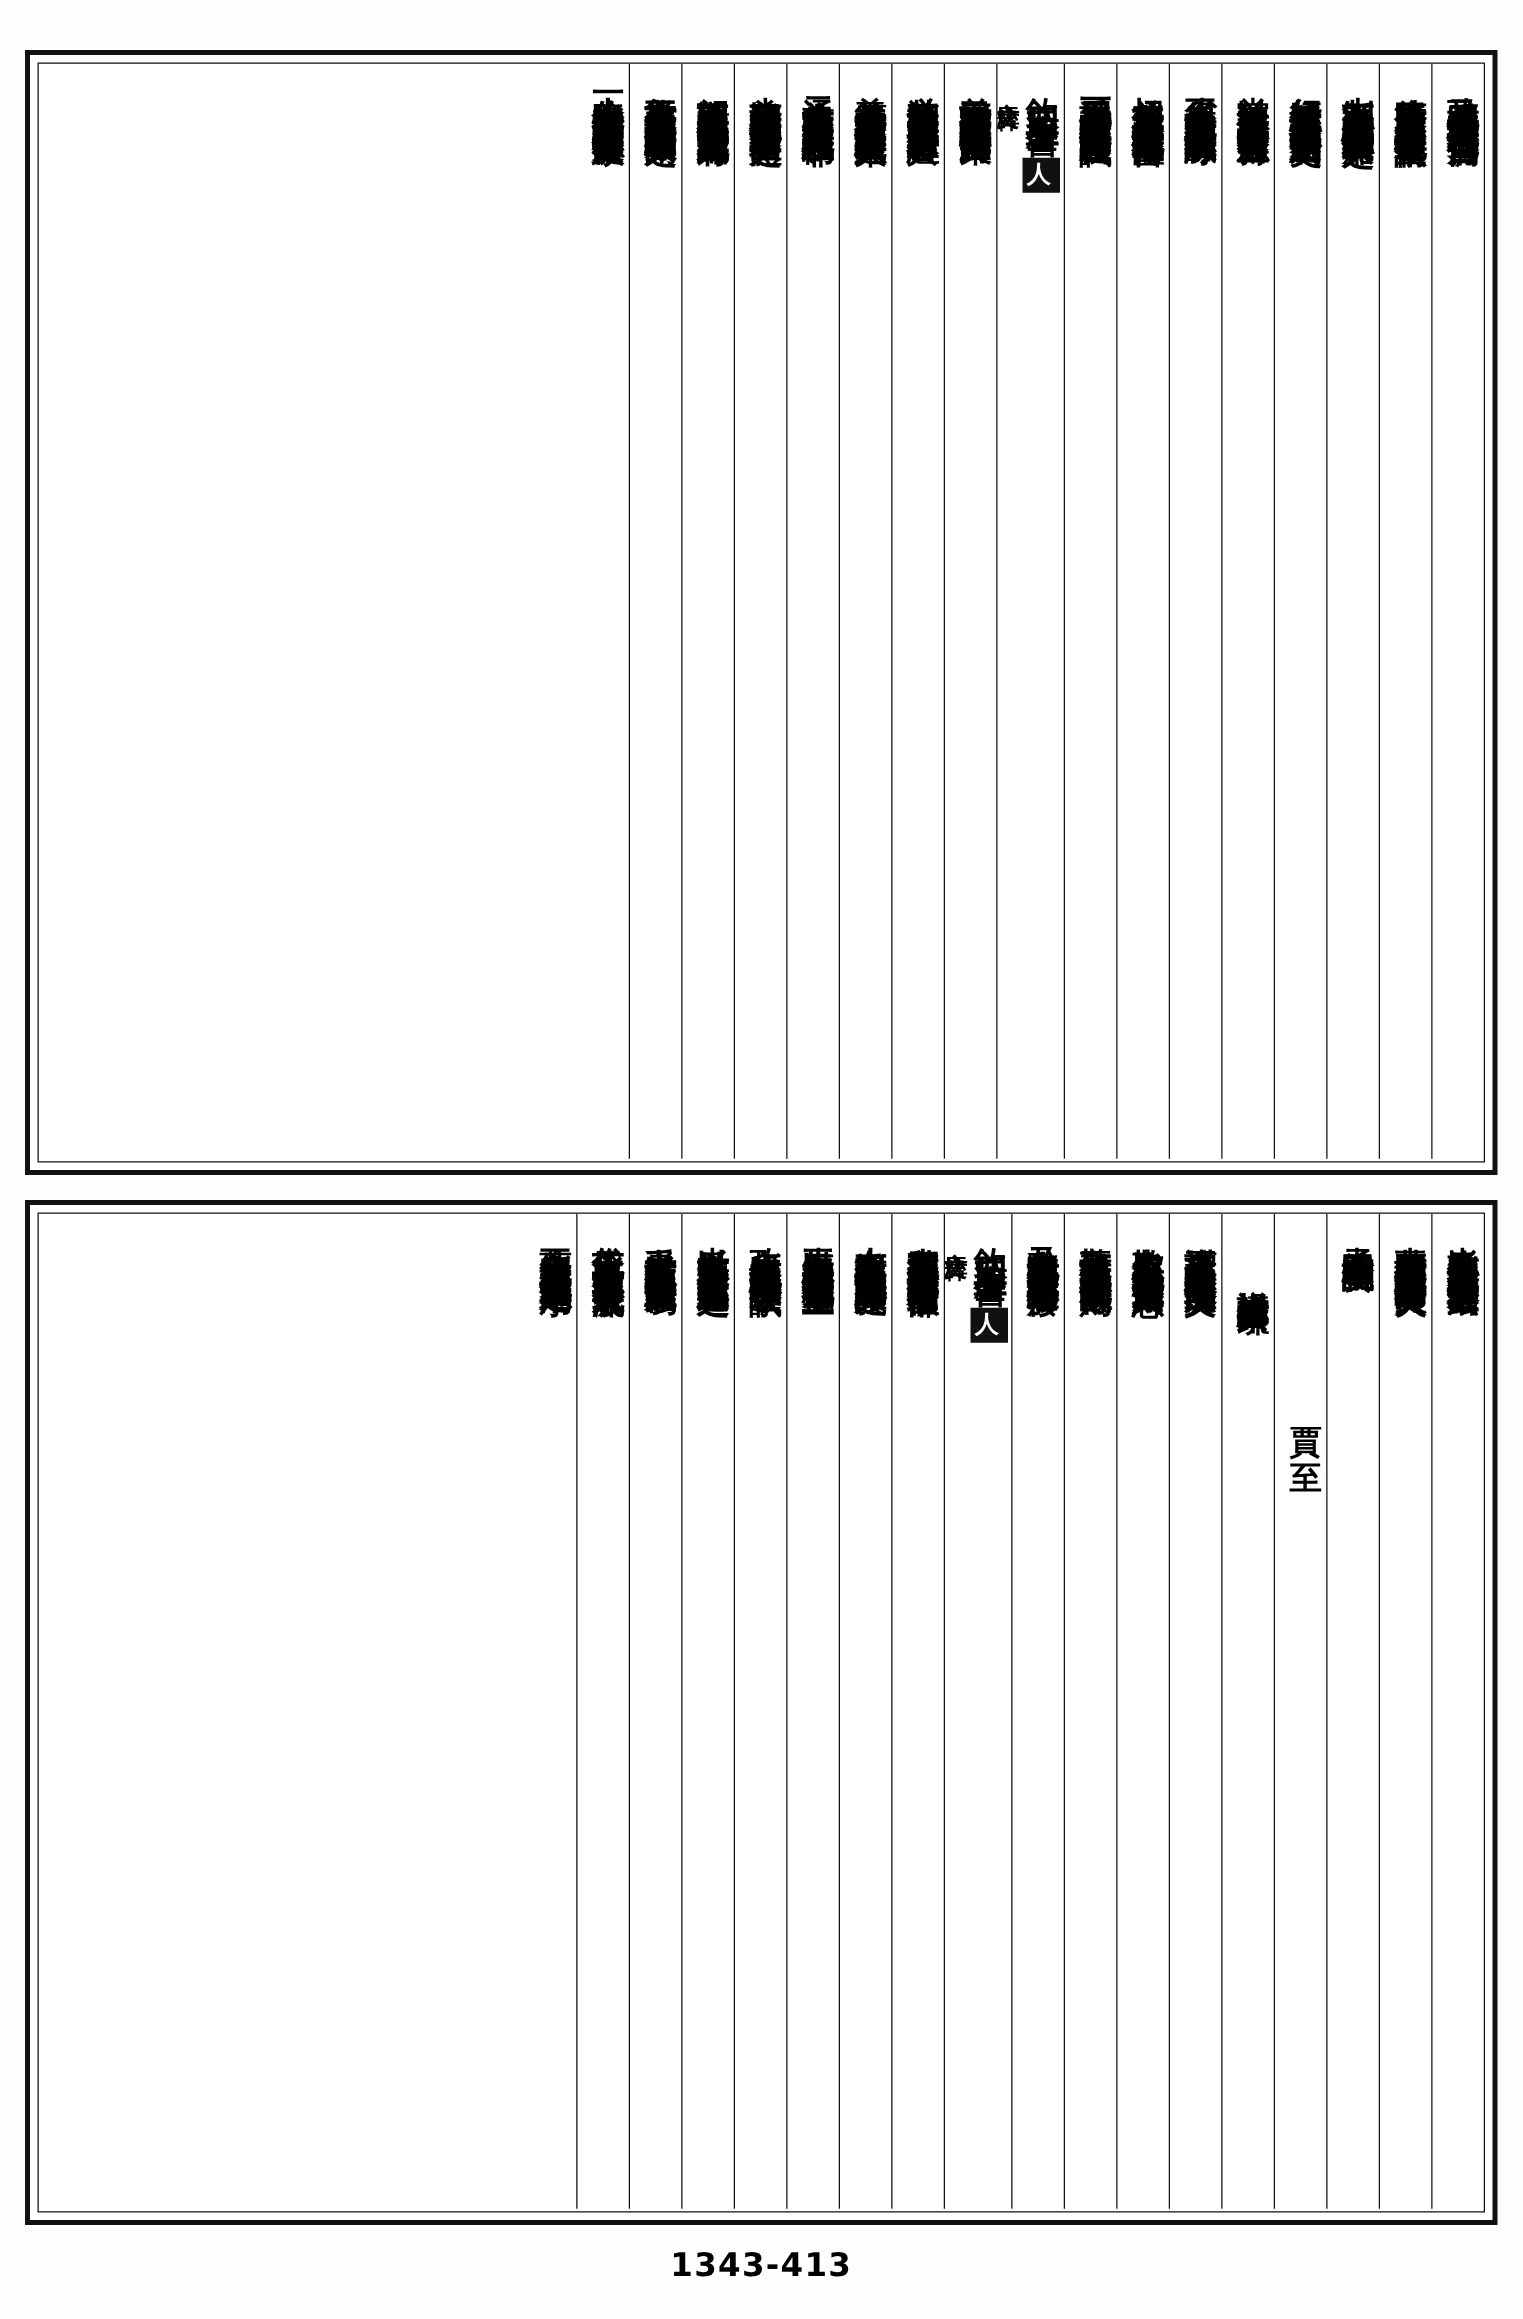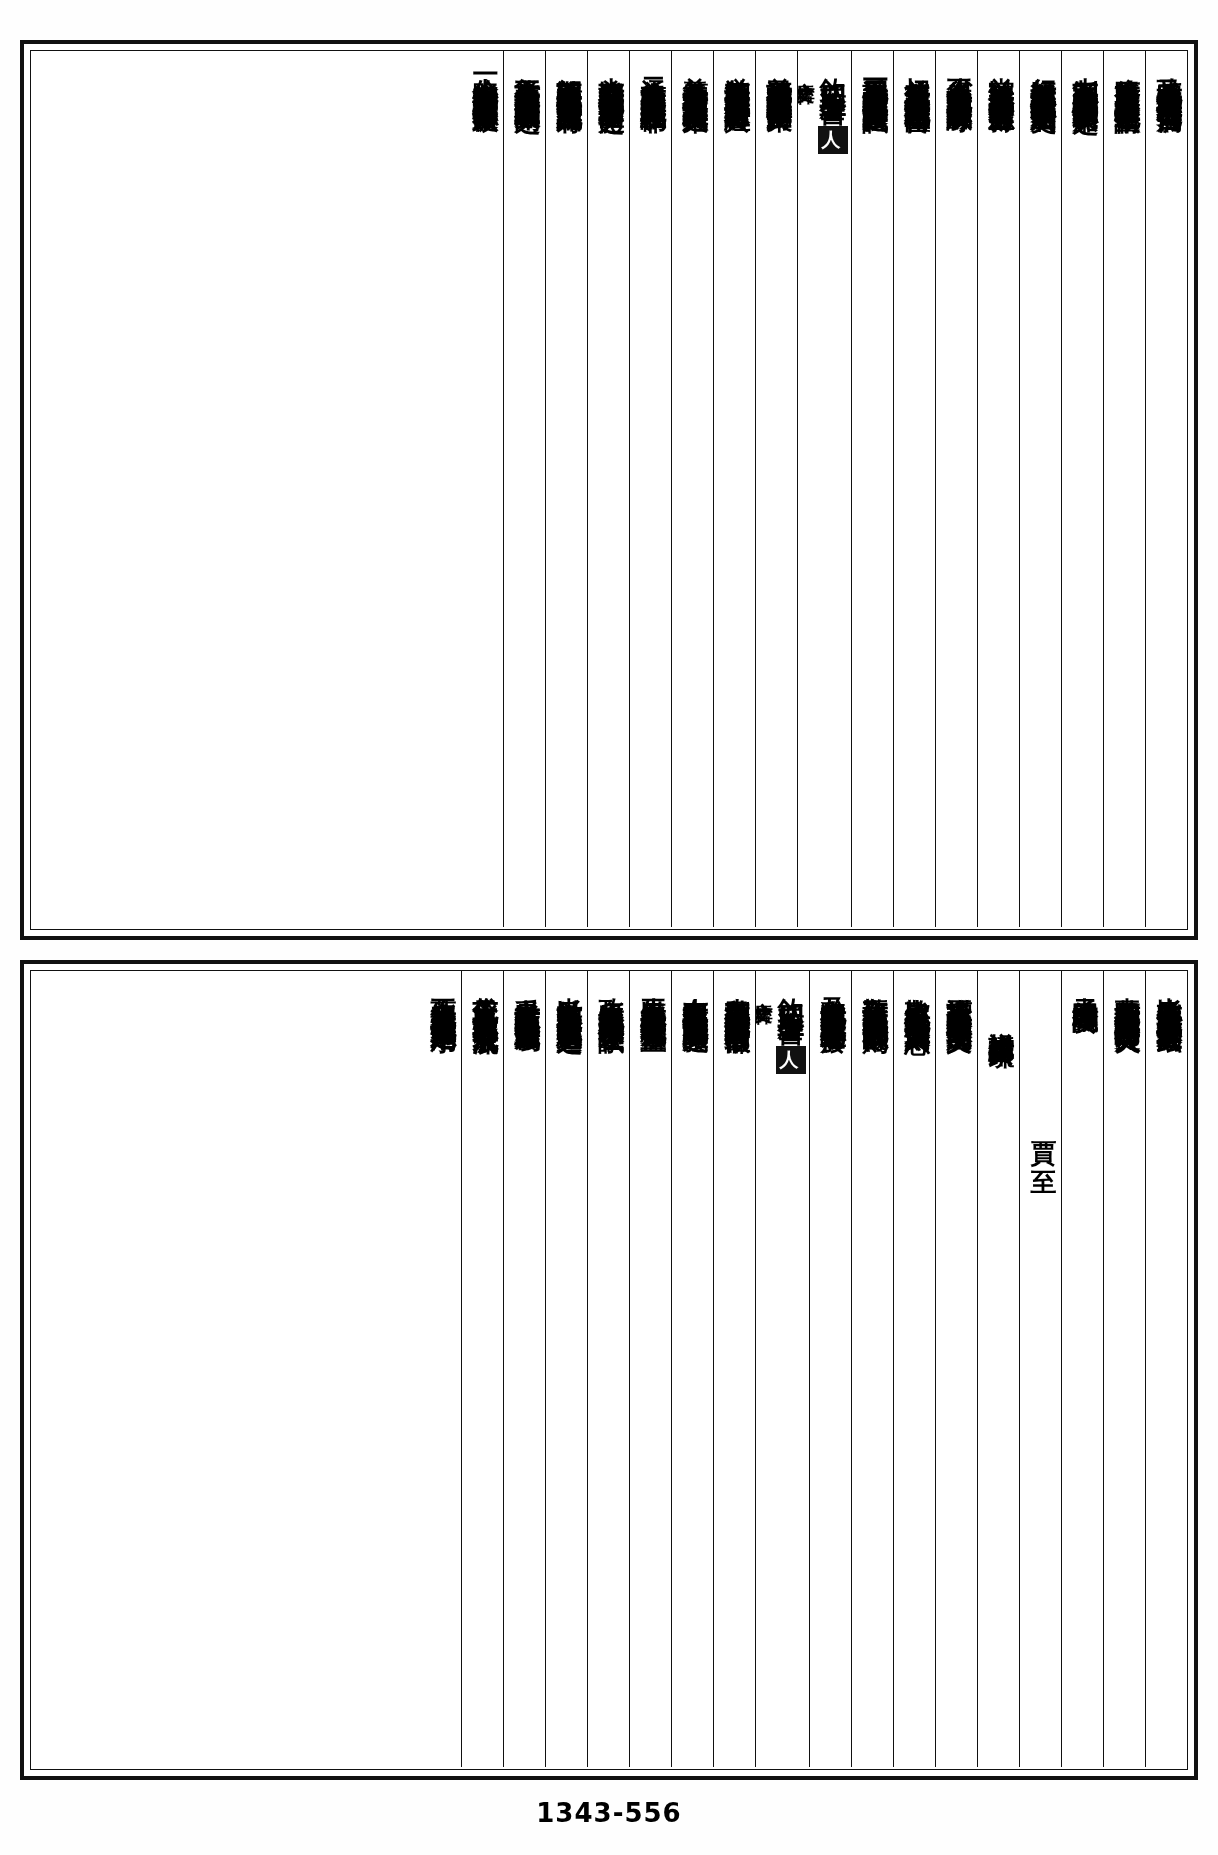--- a/index.html
+++ b/index.html
@@ -177,15 +177,15 @@
       <div class="col">先王以是經夫婦成孝敬厚人道美教化移風俗蓋王</div>
       <div class="col">政之所由廢興也故延陵聽樂知諸侯之存亡今試學</div>
       <div class="col">者以帖字為精通而不窮旨義豈能知遷怒貳過之道</div>
       <div class="col">乎考文者以聲病為是非而務澤浮豔豈能知移風易</div>
       <div class="col">俗化天下之事乎是以上失其源而下襲其流乘流波</div>
       <div class="col">蕩不知所止先王之道莫能行也夫先王之道消則小</div>
 
     </div>
   </div>
 
-  <div class="footer">1343-556</div>
+  <div class="footer">1343-413</div>
 
 </div>
 
 </body></html>

